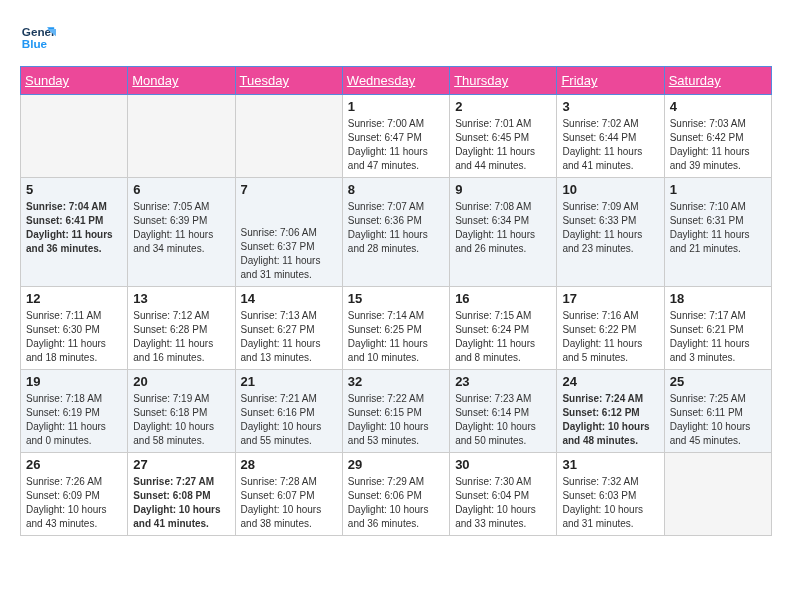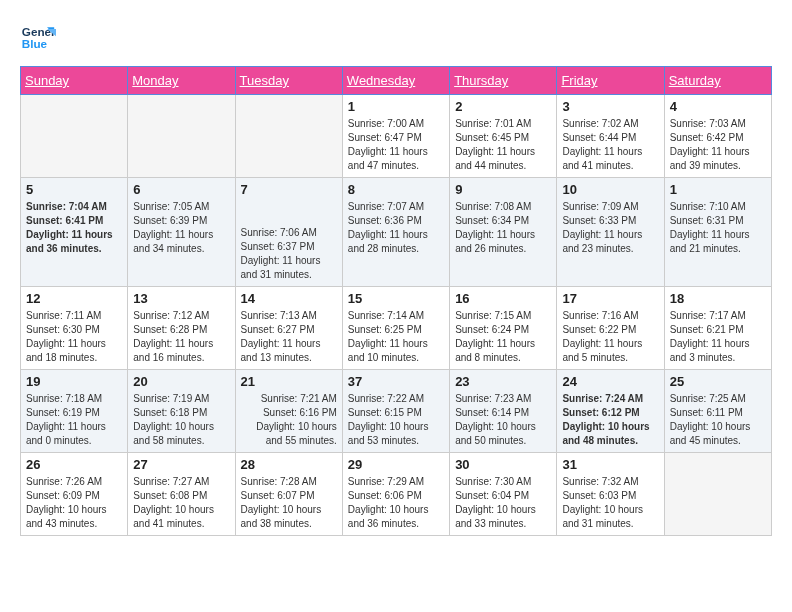--- a/index.html
+++ b/index.html
@@ -255,27 +255,27 @@
         </td>
         <td>
           <span class="day-num">20</span>
           <div class="day-info" style="white-space: pre-line;">Sunrise: 7:19 AM
 Sunset: 6:18 PM
 Daylight: 10 hours
 and 58 minutes.</div>
         </td>
         <td>
           <span class="day-num">21</span>
-          <div class="day-info" style="white-space: pre-line; text-align: right;">Sunrise: 7:21 AM
+          <div class="day-info" style="white-space: pre-line;">Sunrise: 7:21 AM
 Sunset: 6:16 PM
 Daylight: 10 hours
 and 55 minutes.</div>
         </td>
         <td>
-          <span class="day-num">37</span>
+          <span class="day-num">32</span>
           <div class="day-info" style="white-space: pre-line;">Sunrise: 7:22 AM
 Sunset: 6:15 PM
 Daylight: 10 hours
 and 53 minutes.</div>
         </td>
         <td>
           <span class="day-num">23</span>
           <div class="day-info" style="white-space: pre-line;">Sunrise: 7:23 AM
 Sunset: 6:14 PM
 Daylight: 10 hours
@@ -299,21 +299,21 @@
       <tr>
         <td>
           <span class="day-num">26</span>
           <div class="day-info" style="white-space: pre-line;">Sunrise: 7:26 AM
 Sunset: 6:09 PM
 Daylight: 10 hours
 and 43 minutes.</div>
         </td>
         <td>
           <span class="day-num">27</span>
-          <div class="day-info" style="white-space: pre-line;">Sunrise: 7:27 AM
+          <div class="day-info" style="white-space: pre-line; font-weight: bold;">Sunrise: 7:27 AM
 Sunset: 6:08 PM
 Daylight: 10 hours
 and 41 minutes.</div>
         </td>
         <td>
           <span class="day-num">28</span>
           <div class="day-info" style="white-space: pre-line;">Sunrise: 7:28 AM
 Sunset: 6:07 PM
 Daylight: 10 hours
 and 38 minutes.</div>

